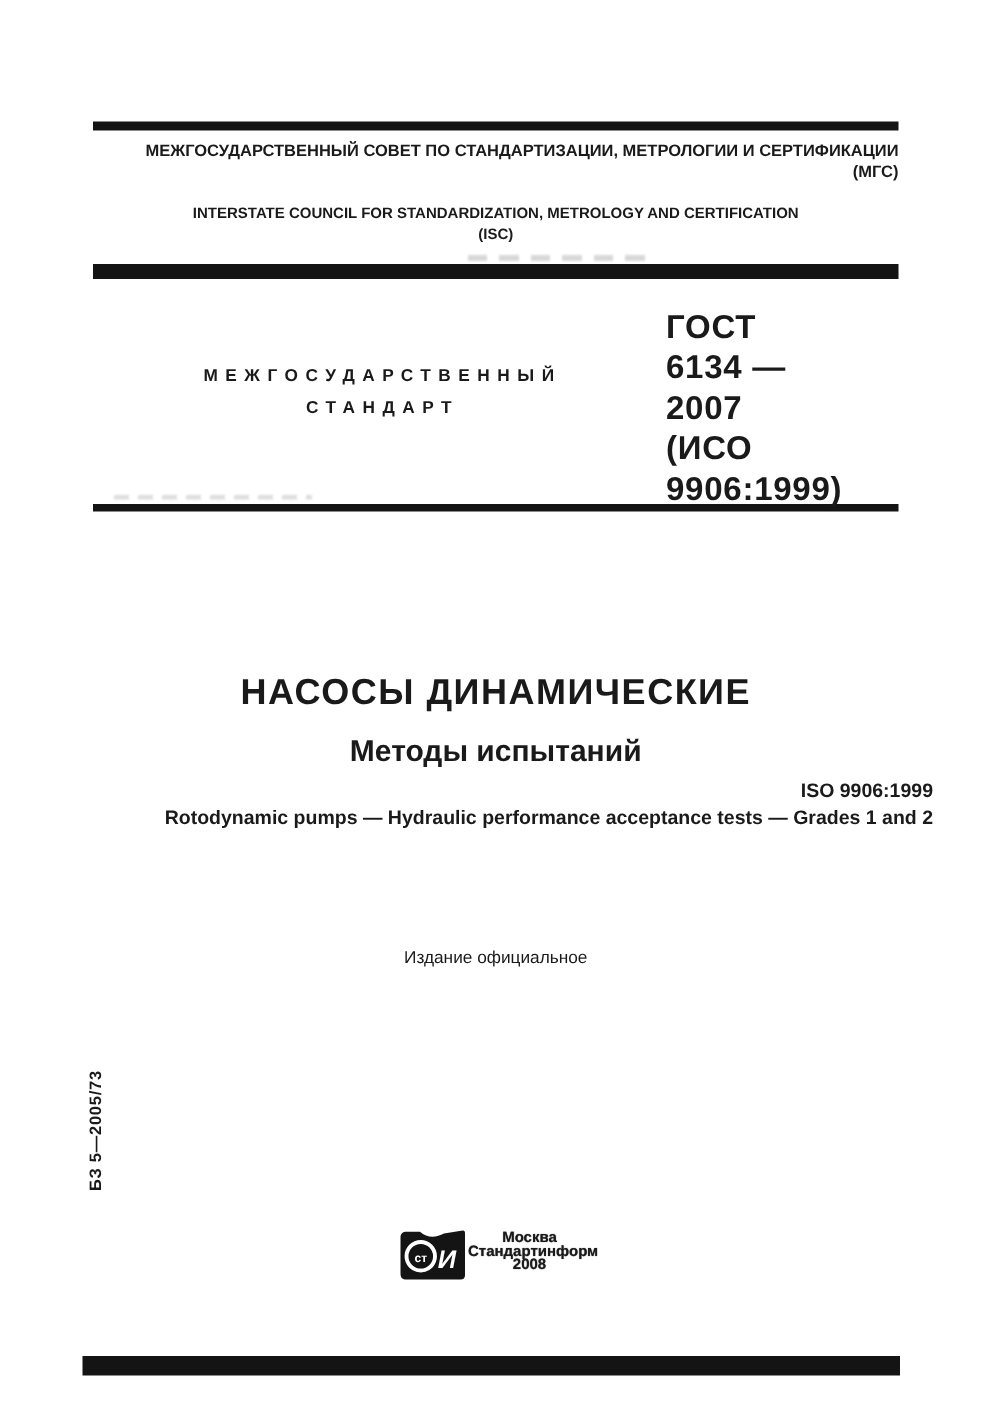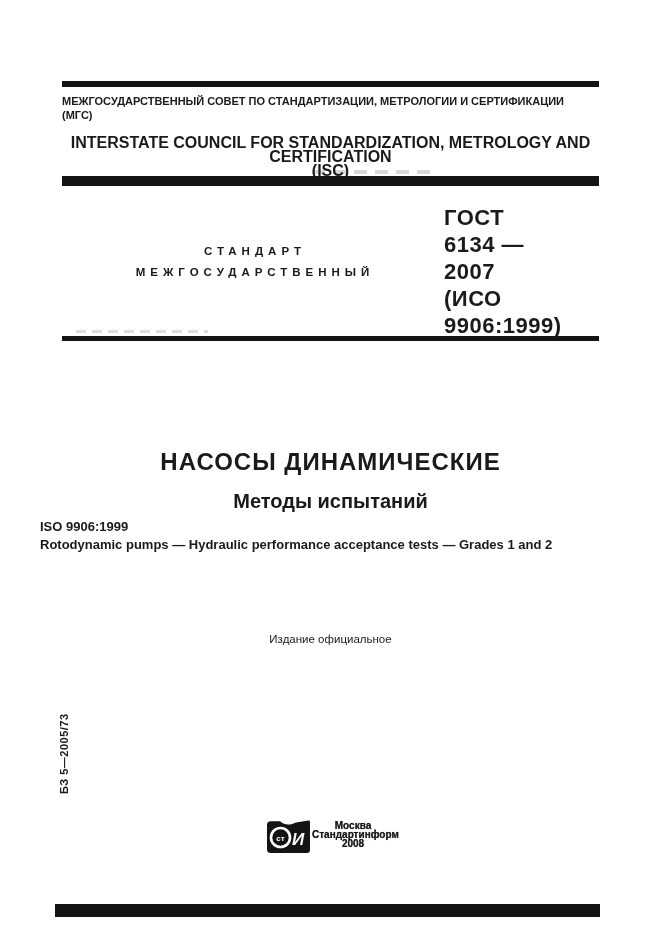--- a/index.html
+++ b/index.html
@@ -8,35 +8,35 @@
     font-family:"Liberation Sans","DejaVu Sans",sans-serif;
     color:#1a1a1a;
   }
   .abs{position:absolute;}
   .bar{background:#141414;}
   #bar-top{left:62px;top:81px;width:537px;height:6px;}
   #bar-mid{left:62px;top:176px;width:537px;height:10px;}
   #bar-low{left:62px;top:336px;width:537px;height:5px;}
   #bar-bottom{left:55px;top:904px;width:545px;height:13px;}
 
-  #header-ru{left:62px;top:94px;width:537px;text-align:left;
+  #header-ru{left:62px;top:94px;width:537px;text-align:right;
     font-size:11px;font-weight:bold;line-height:14px;}
   #header-en{left:62px;top:136px;width:537px;text-align:center;
-    font-size:16px;font-weight:bold;line-height:14px;}
+    font-size:10px;font-weight:bold;line-height:14px;}
 
   #std-label{left:90px;top:241px;width:330px;text-align:center;
     font-size:11.5px;font-weight:bold;line-height:21px;letter-spacing:5px;}
   #gost-code{left:444px;top:204px;width:170px;text-align:left;
     font-size:22px;font-weight:bold;line-height:27px;letter-spacing:0.5px;}
 
   #main-title{left:62px;top:412px;width:537px;text-align:center;
     font-size:24px;font-weight:bold;letter-spacing:1px;margin-top:36px;}
   #subtitle{left:62px;top:490px;width:537px;text-align:center;
     font-size:20px;font-weight:bold;}
-  #iso-block{left:40px;top:518px;width:582px;text-align:left;
+  #iso-block{left:40px;top:518px;width:582px;text-align:right;
     font-size:13px;font-weight:bold;line-height:17.5px;}
 
   #edition-note{left:62px;top:633px;width:537px;text-align:center;
     font-size:11.5px;font-weight:normal;}
 
   #side-note{left:58px;top:710px;height:84px;width:17px;
     font-size:11px;font-weight:bold;letter-spacing:0.5px;
     writing-mode:vertical-rl;transform:rotate(180deg);white-space:nowrap;}
 
   #logo{left:264px;top:820px;width:47px;height:34px;}
@@ -64,22 +64,22 @@
 <div class="abs" id="header-ru">
   <div>МЕЖГОСУДАРСТВЕННЫЙ СОВЕТ ПО СТАНДАРТИЗАЦИИ, МЕТРОЛОГИИ И СЕРТИФИКАЦИИ</div>
   <div>(МГС)</div>
 </div>
 <div class="abs" id="header-en">
   <div>INTERSTATE COUNCIL FOR STANDARDIZATION, METROLOGY AND CERTIFICATION</div>
   <div>(ISC)</div>
 </div>
 
 <div class="abs" id="std-label">
+  <div>МЕЖГОСУДАРСТВЕННЫЙ</div>
   <div>СТАНДАРТ</div>
-  <div>МЕЖГОСУДАРСТВЕННЫЙ</div>
 </div>
 <div class="abs" id="gost-code">
   <div>ГОСТ</div>
   <div>6134 —</div>
   <div>2007</div>
   <div>(ИСО 9906:1999)</div>
 </div>
 
 <div class="abs" id="main-title">НАСОСЫ ДИНАМИЧЕСКИЕ</div>
 <div class="abs" id="subtitle">Методы испытаний</div>

